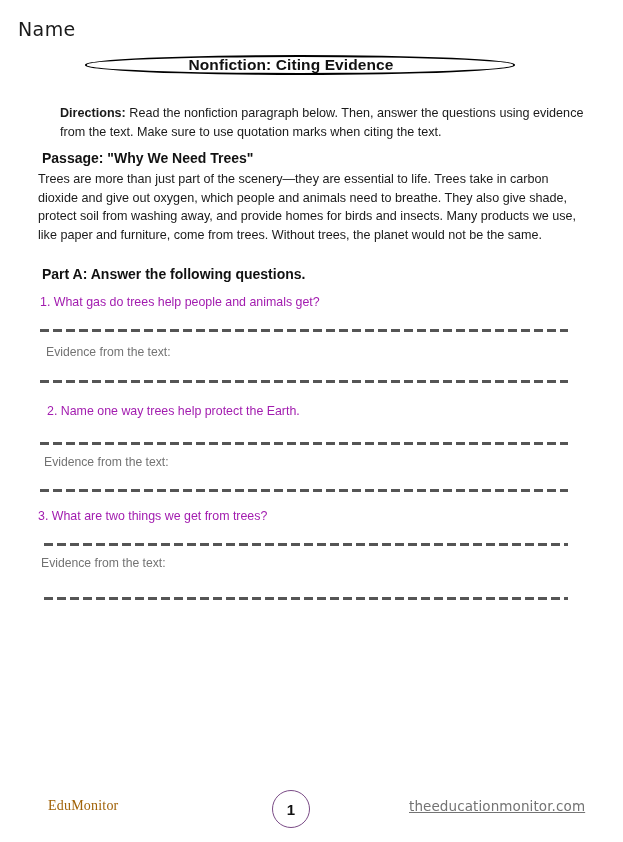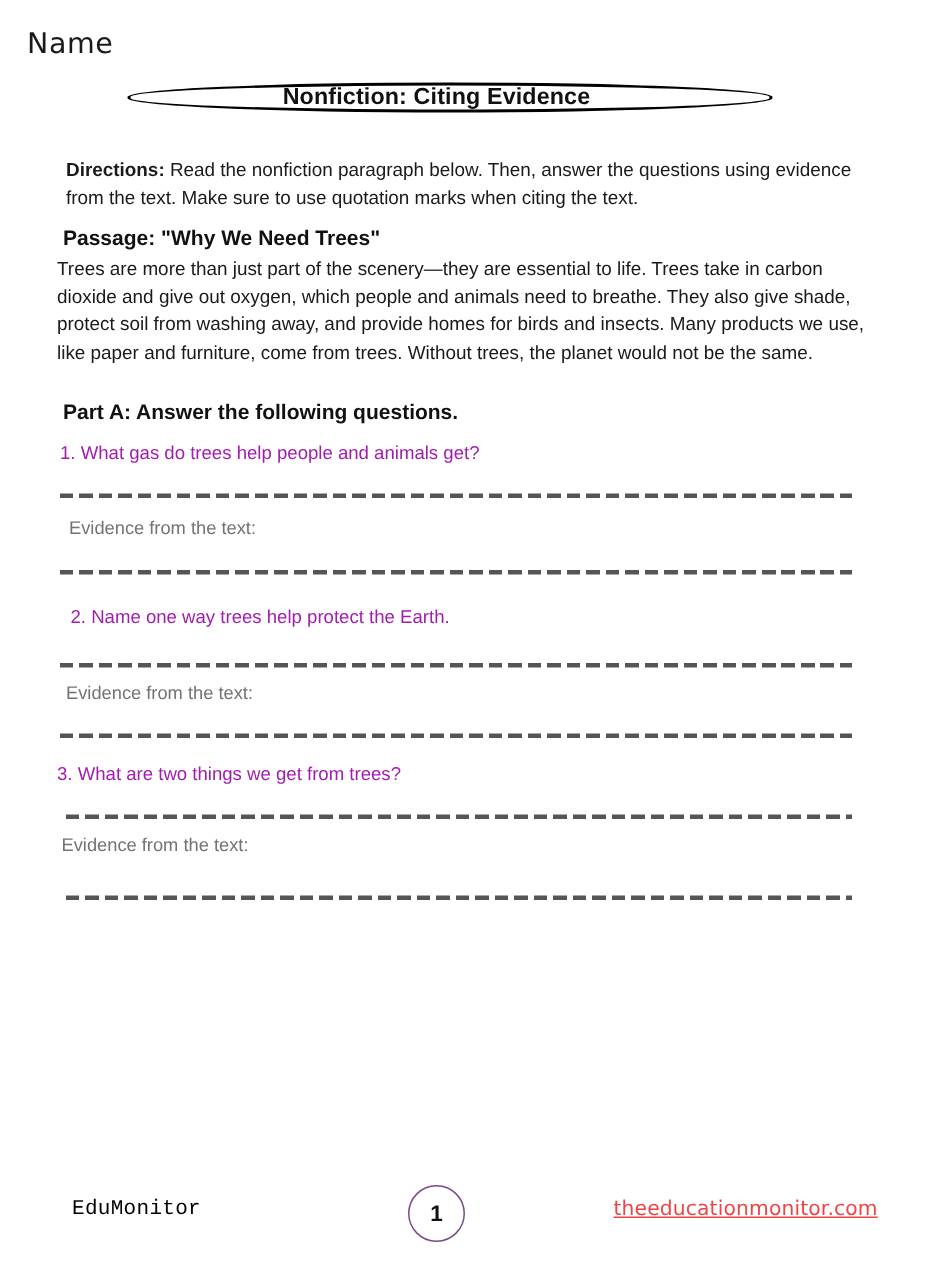--- a/index.html
+++ b/index.html
@@ -64,21 +64,21 @@
     font-weight: bold;
     color: #111111;
     letter-spacing: 0.1px;
     position: relative;
     left: -9px;
   }
 
   
   .directions {
     position: absolute;
-    left: 44px;
+    left: 60px;
     top: 104px;
     width: 545px;
     font-size: 12.6px;
     line-height: 18.5px;
     color: #1a1a1a;
   }
   .directions b { font-weight: bold; }
 
   .passage-title {
     position: absolute;
@@ -130,23 +130,23 @@
       #555555 0px, #555555 9px,
       rgba(0,0,0,0) 9px, rgba(0,0,0,0) 13px
     );
   }
 
   
   .footer-brand {
     position: absolute;
     left: 48px;
     top: 798px;
-    font-family: Liberation Mono, monospace;
+    font-family: Liberation Serif, serif;
     font-size: 14px;
-    color: #000000;
+    color: #a16207;
     letter-spacing: 0.2px;
   }
   .page-circle {
     position: absolute;
     left: 272px;
     top: 790px;
     width: 38px;
     height: 38px;
     border: 1.4px solid #7a4b86;
     border-radius: 50%;
@@ -159,21 +159,21 @@
     font-size: 15px;
     font-weight: bold;
     color: #111111;
   }
   .footer-url {
     position: absolute;
     left: 409px;
     top: 798px;
     font-family: "DejaVu Sans", sans-serif;
     font-size: 13.5px;
-    color: #ef4444;
+    color: #737373;
     text-decoration: underline;
     letter-spacing: 0.1px;
   }
 </style>
 </head>
 <body>
 
 <div class="name-row">
   <span class="name-label">Name</span>
 </div>

